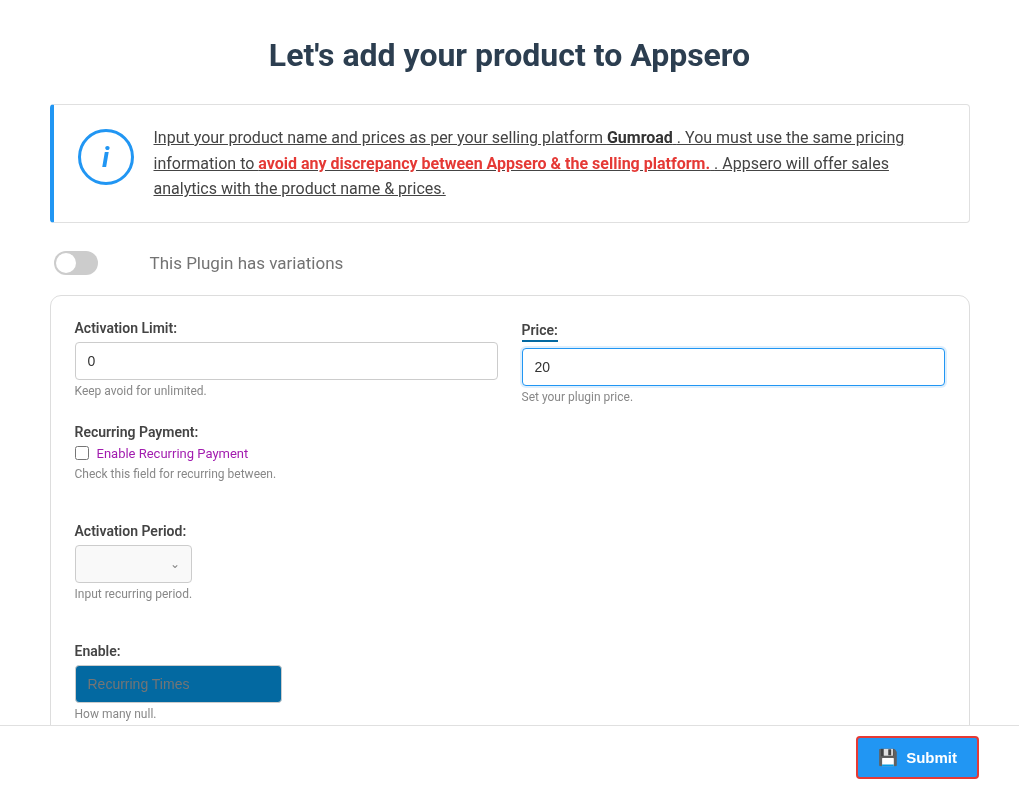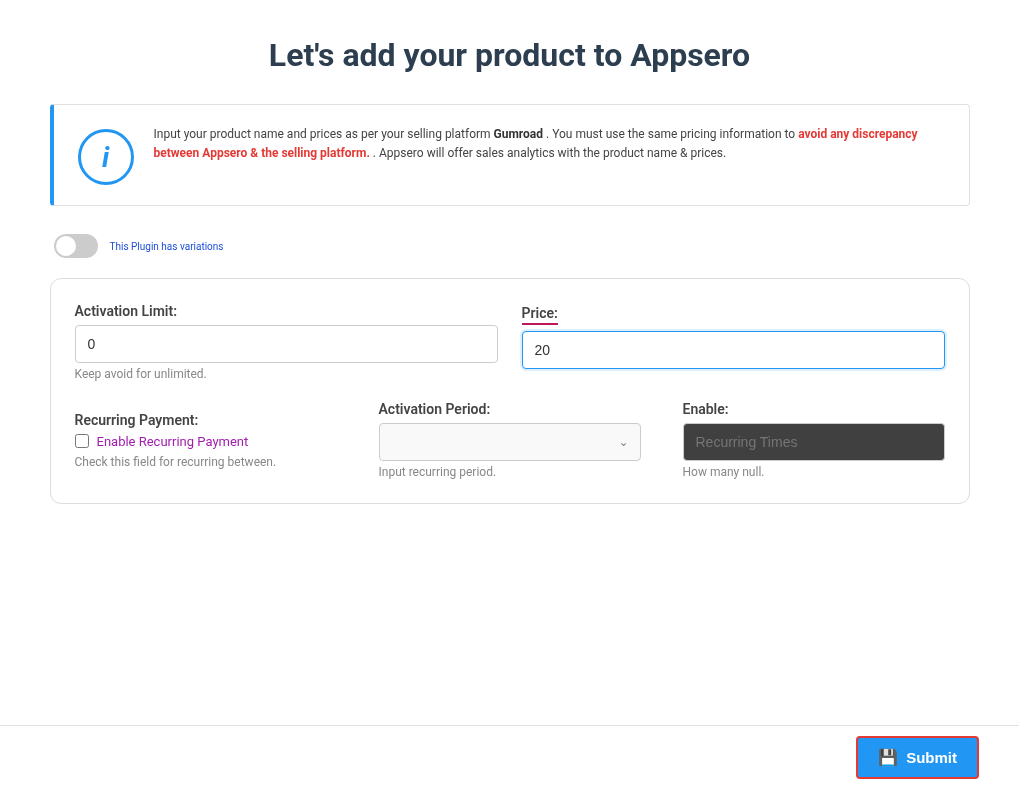--- a/index.html
+++ b/index.html
@@ -53,23 +53,24 @@
       align-items: center;
       justify-content: center;
       color: #2196F3;
       font-size: 28px;
       font-weight: bold;
       font-style: italic;
       margin-top: 4px;
     }
 
     .info-text {
-      font-size: 12px;
+      font-size: 16px;
       line-height: 1.6;
       color: #444;
+      text-decoration: underline;
     }
 
     .info-text .brand {
       font-weight: 700;
       color: #333;
     }
 
     .info-text .warning {
       font-weight: 700;
       color: #e53935;
@@ -99,22 +100,23 @@
       width: 20px;
       height: 20px;
       background: #fff;
       border-radius: 50%;
       top: 2px;
       left: 2px;
       transition: left 0.2s;
     }
 
     .toggle-label {
-      font-size: 10px;
-      color: #1d4ed8;
+      font-size: 17px;
+      color: #737373;
+      margin-left: 40px;
     }
 
     .form-card {
       border: 1px solid #ddd;
       border-radius: 11px;
       padding: 24px;
       margin-bottom: 30px;
     }
 
     .form-row {
@@ -133,21 +135,21 @@
 
     .form-label {
       font-size: 14px;
       font-weight: 600;
       color: #444;
       margin-bottom: 6px;
       display: block;
     }
 
     .form-label.has-underline {
-      border-bottom: 2px solid #be185d;
+      border-bottom: 2px solid #0369a1;
       display: inline-block;
       padding-bottom: 2px;
     }
 
     .form-input {
       width: 100%;
       padding: 10px 12px;
       border: 1px solid #ccc;
       border-radius: 4px;
       font-size: 14px;
@@ -163,21 +165,22 @@
 
     .form-hint {
       font-size: 12px;
       color: #888;
       margin-top: 4px;
     }
 
     .recurring-row {
       display: flex;
       gap: 42px;
-      align-items: center;
+      align-items: flex-start;
+      flex-direction: column;
     }
 
     .recurring-group {
       flex: 1;
     }
 
     .recurring-group.period-group {
       flex: 1;
     }
 
@@ -227,21 +230,21 @@
       position: absolute;
       right: 12px;
       top: 50%;
       transform: translateY(-50%);
       pointer-events: none;
       color: #888;
       font-size: 12px;
     }
 
     .times-input {
-      background: #404040;
+      background: #0369a1;
       color: #bbb;
     }
 
     .footer-bar {
       position: fixed;
       bottom: 0;
       left: 0;
       right: 0;
       height: 64px;
       background: #fff;
@@ -299,20 +302,21 @@
     <div class="form-row">
       <div class="form-group">
         <label class="form-label">Activation Limit:</label>
         <input class="form-input" type="text" value="0" style="">
         <p class="form-hint">Keep avoid for unlimited.</p>
       </div>
 
       <div class="form-group price-group">
         <label class="form-label has-underline">Price:</label>
         <input class="form-input active-input" type="text" value="20" style="">
+        <p class="form-hint">Set your plugin price.</p>
       </div>
     </div>
 
     <div class="recurring-row">
 
       <div class="recurring-group">
         <label class="form-label">Recurring Payment:</label>
         <div class="checkbox-row">
           <input type="checkbox" class="checkbox-input" style="">
           <span class="checkbox-label">Enable Recurring Payment</span>

